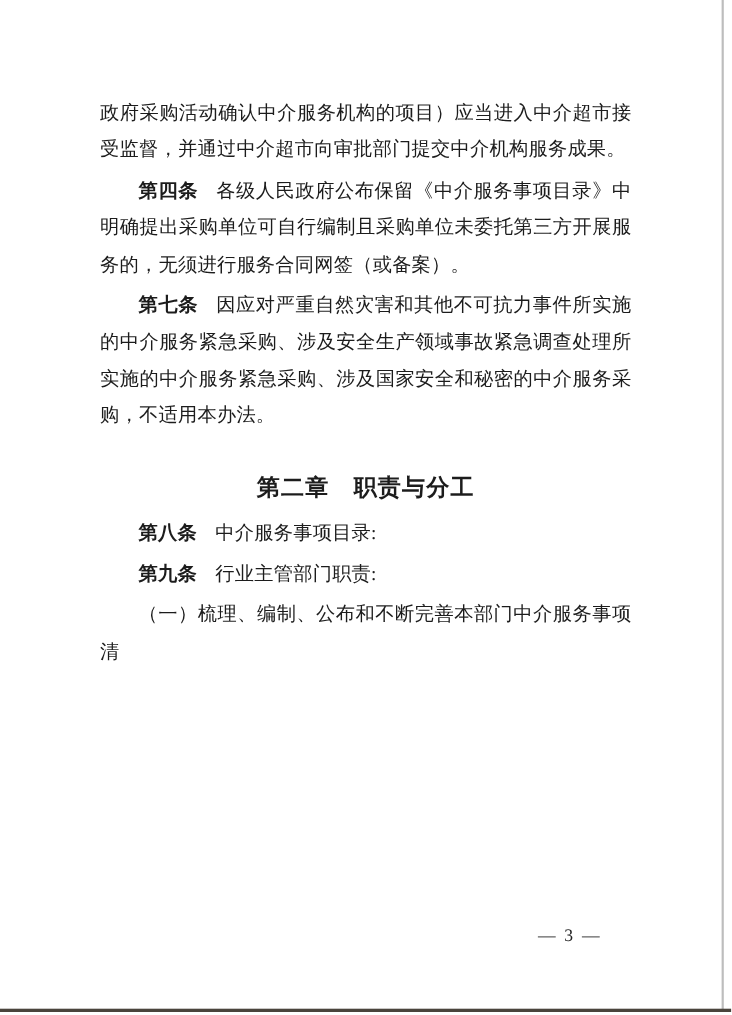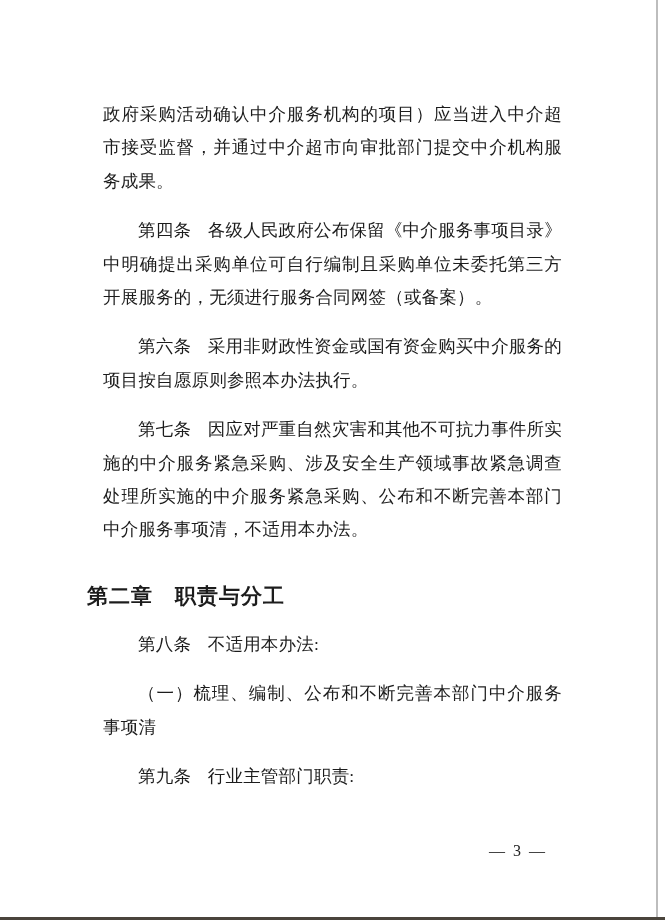--- a/index.html
+++ b/index.html
@@ -16,41 +16,42 @@
     font-family: "Liberation Serif", "DejaVu Serif", serif;
     color: #1c1c1c;
   }
   .content {
     position: absolute;
     top: 82px;
     left: 87px;
     width: 491px;
   }
   .para {
-    margin: 16px;
+    margin: 4px;
     font-size: 17.5px;
     line-height: 33.4px;
     text-align: justify;
     text-justify: inter-ideograph;
     letter-spacing: 0.2px;
   }
   .para.indent {
     text-indent: 2em;
   }
   .term {
-    font-weight: 400;
+    font-weight: 700;
     font-family: "Liberation Sans", "DejaVu Sans", sans-serif;
     margin-right: 0.95em;
   }
   .chapter-heading {
     margin: 32px 0 8px 0;
     font-size: 21px;
     line-height: 33px;
     font-weight: 700;
     font-family: "Liberation Sans", "DejaVu Sans", sans-serif;
+    text-align: center;
     letter-spacing: 1px;
   }
   .page-number {
     position: absolute;
     top: 842px;
     left: 0;
     width: 547px;
     text-align: right;
     font-size: 16px;
     letter-spacing: 2px;
@@ -73,23 +74,22 @@
     background: #4a443c;
   }
 </style>
 </head>
 <body>
 
 <div class="page">
   <div class="content">
       <p class="para"><span>政府采购活动确认中介服务机构的项目）应当进入中介超市接受监督，并通过中介超市向审批部门提交中介机构服务成果。</span></p>
       <p class="para indent"><span class="term">第四条</span><span>各级人民政府公布保留《中介服务事项目录》中明确提出采购单位可自行编制且采购单位未委托第三方开展服务的，无须进行服务合同网签（或备案）。</span></p>
-      <p class="para indent"><span class="term">第六条</span><span>采用非财政性资金或国有资金购买中介服务的项目按自愿原则参照本办法执行。</span></p>
-      <p class="para indent"><span class="term">第七条</span><span>因应对严重自然灾害和其他不可抗力事件所实施的中介服务紧急采购、涉及安全生产领域事故紧急调查处理所实施的中介服务紧急采购、公布和不断完善本部门中介服务事项清，不适用本办法。</span></p>
+      <p class="para indent"><span class="term">第七条</span><span>因应对严重自然灾害和其他不可抗力事件所实施的中介服务紧急采购、涉及安全生产领域事故紧急调查处理所实施的中介服务紧急采购、涉及国家安全和秘密的中介服务采购，不适用本办法。</span></p>
       <div class="chapter-heading">第二章　职责与分工</div>
-      <p class="para indent"><span class="term">第八条</span><span>不适用本办法:</span></p>
+      <p class="para indent"><span class="term">第八条</span><span>中介服务事项目录:</span></p>
+      <p class="para indent"><span class="term">第九条</span><span>行业主管部门职责:</span></p>
       <p class="para indent"><span>（一）梳理、编制、公布和不断完善本部门中介服务事项清</span></p>
-      <p class="para indent"><span class="term">第九条</span><span>行业主管部门职责:</span></p>
     </div>
   <div class="page-number">— 3 —</div>
   <div class="scan-edge-right"></div>
   <div class="scan-edge-bottom"></div>
 </div>
 
 </body></html>

